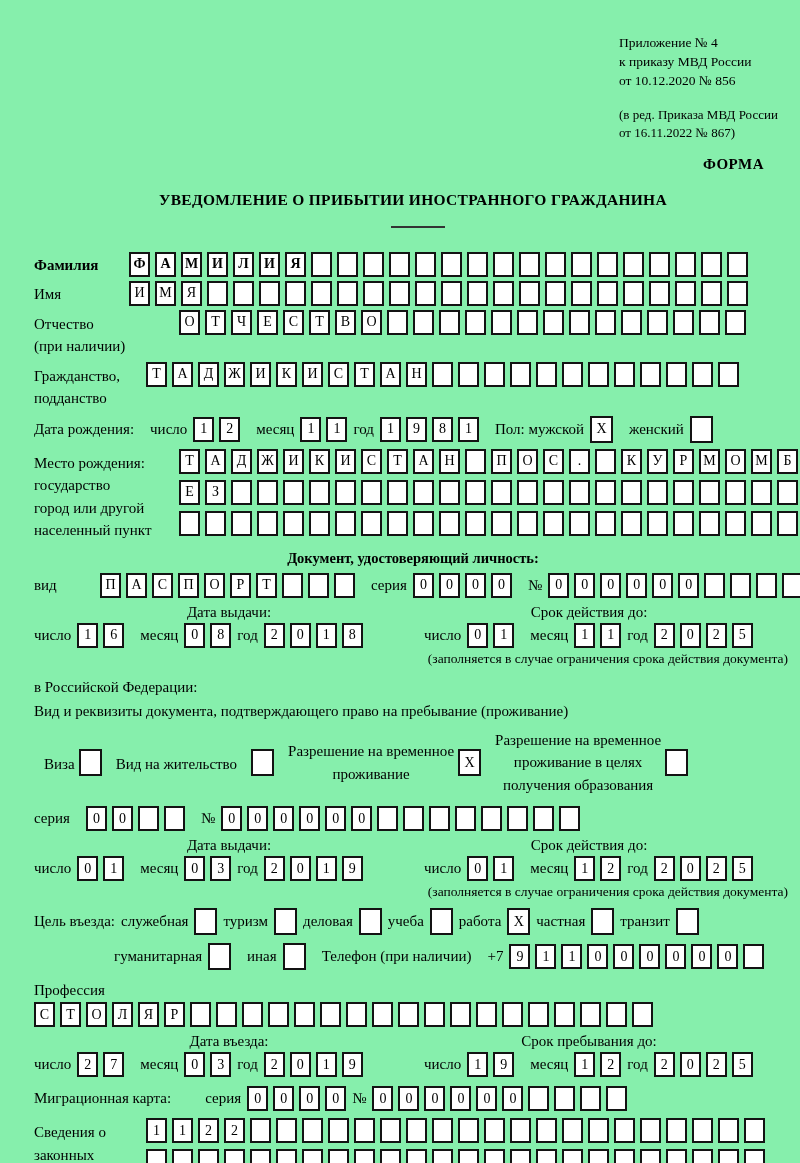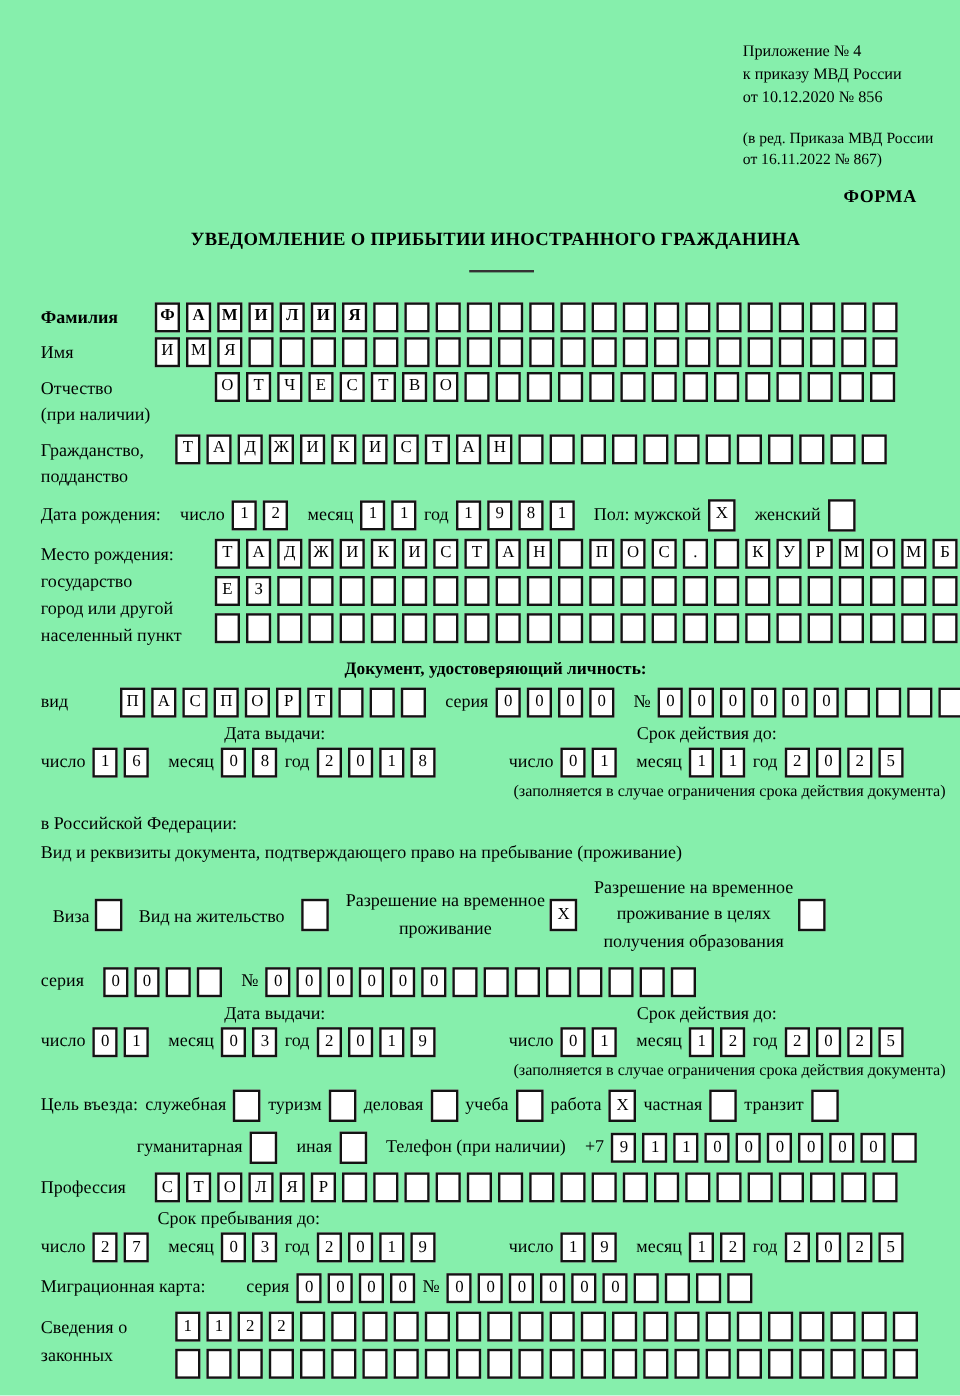--- a/index.html
+++ b/index.html
@@ -516,21 +516,21 @@
         <span class="cell">0</span>
         <span class="cell">0</span>
         <span class="cell">0</span>
         <span class="cell">0</span>
         <span class="cell">0</span>
         <span class="cell">0</span>
         <span class="cell"></span>
       </span>
   </div>
 
-  <div class="frow" style="margin-top:7px;">
+  <div class="frow" style="margin-top:7px;flex-direction:column;">
     <span class="flabel w95">Профессия</span>
     <span class="cells">
         <span class="cell">С</span>
         <span class="cell">Т</span>
         <span class="cell">О</span>
         <span class="cell">Л</span>
         <span class="cell">Я</span>
         <span class="cell">Р</span>
         <span class="cell"></span>
         <span class="cell"></span>
@@ -547,20 +547,21 @@
         <span class="cell"></span>
         <span class="cell"></span>
         <span class="cell"></span>
         <span class="cell"></span>
         <span class="cell"></span>
         <span class="cell"></span>
       </span>
   </div>
 
   <div class="dates-head">
+    <span class="dh-left">Дата въезда:</span>
     <span class="dh-right">Срок пребывания до:</span>
   </div>
   <div class="dates-row">
     <span class="dg dg-left">
       <span>число</span>
       <span class="cells">
           <span class="cell">2</span>
           <span class="cell">7</span>
         </span>
       <span class="gap-l">месяц</span>

